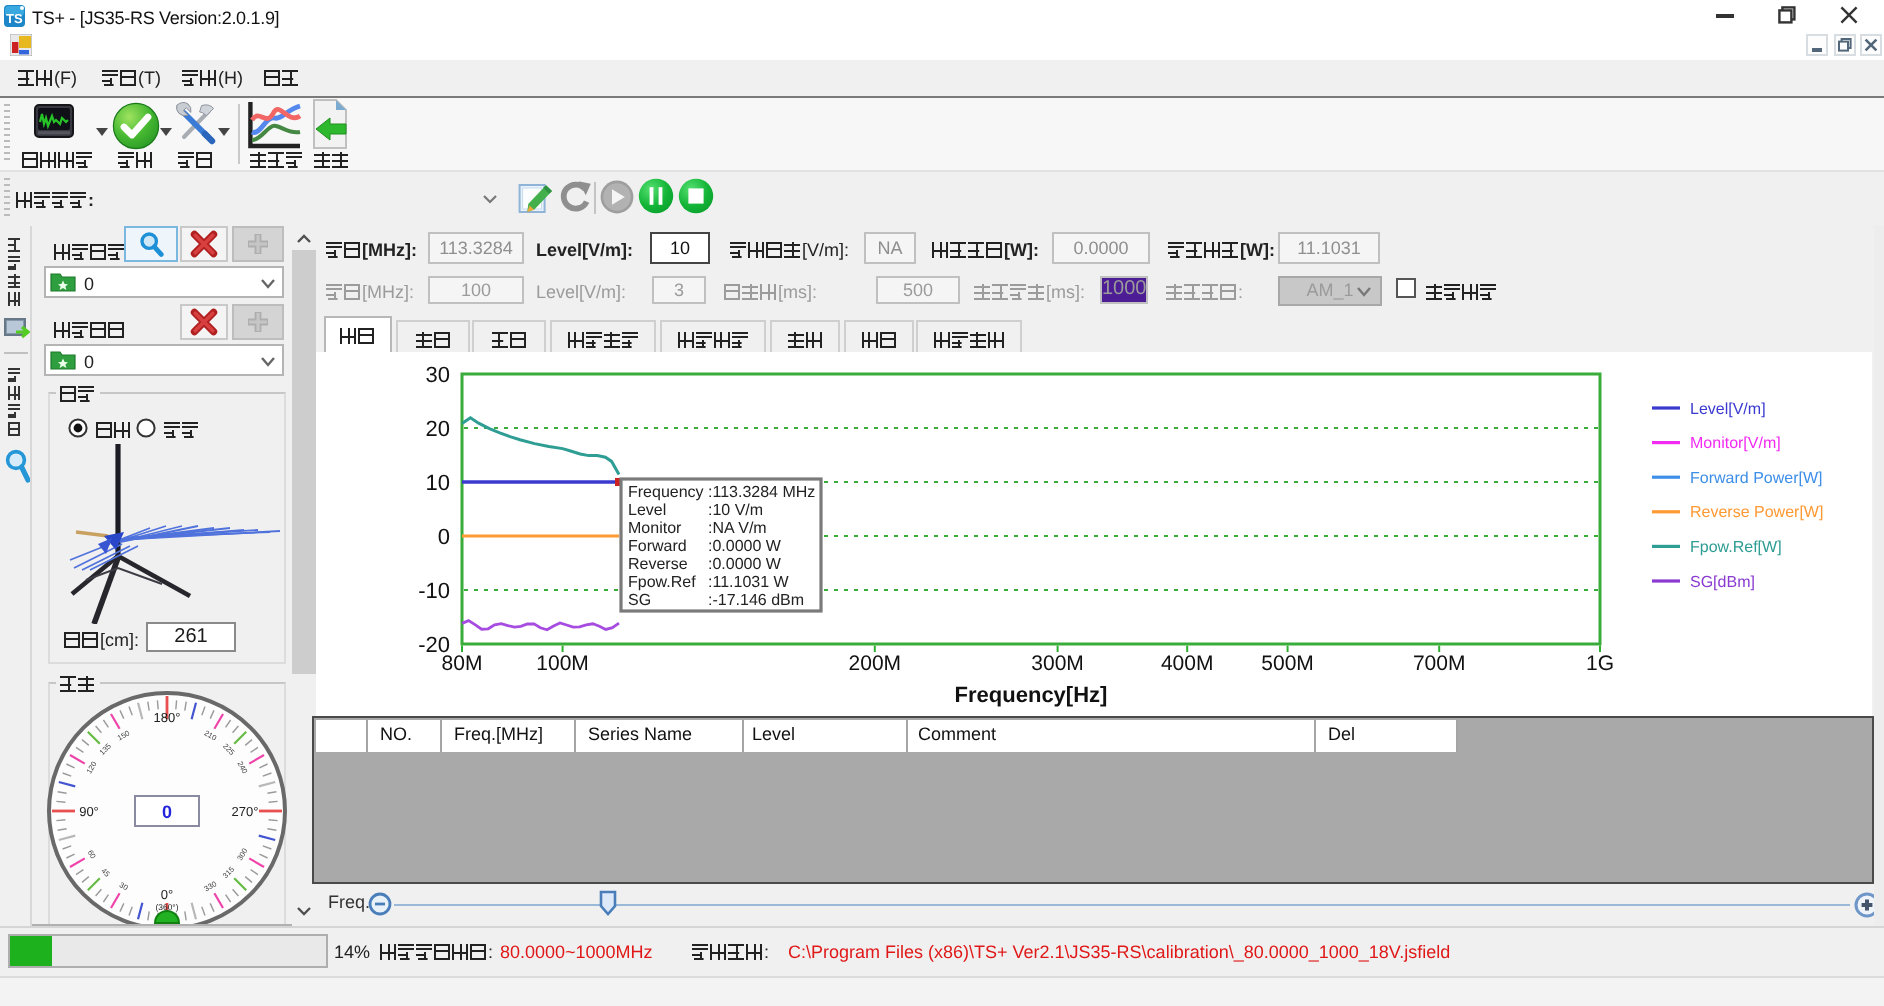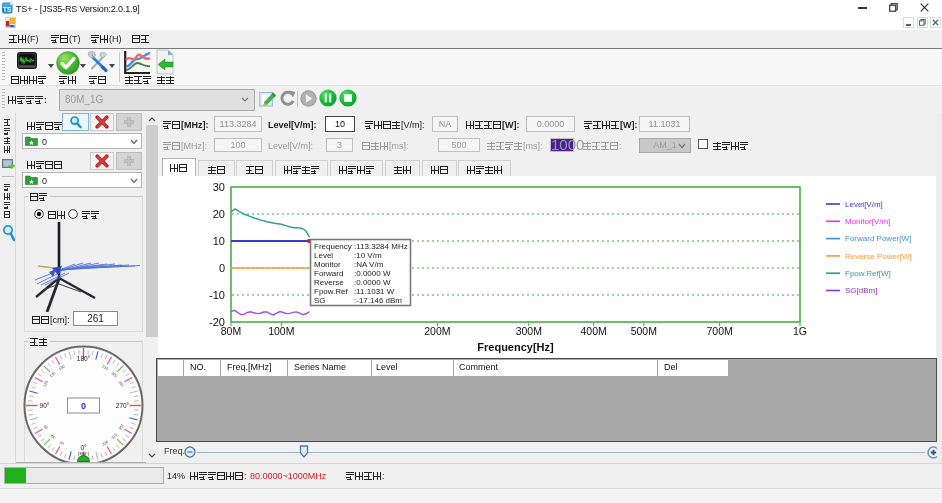--- a/index.html
+++ b/index.html
@@ -100,21 +100,20 @@
 <div class="a" style="left:125px;top:75px;color:#222"><i class="k v1"></i><i class="k v2"></i><i class="k v4"></i></div>
 <svg class="a" style="left:156px;top:49px" width="18" height="26" viewBox="0 0 18 26">
 <path d="M1 1 L12 1 L17 6 L17 25 L1 25 Z" fill="#f2f2f2" stroke="#c0c0c0"></path>
 <path d="M12 1 L17 6 L12 6 Z" fill="#7aaad0"></path>
 <path d="M17 13 L9 13 L9 10 L2 15.5 L9 21 L9 18 L17 18 Z" fill="#2db82d" stroke="#1e8f1e" stroke-width="0.5"></path>
     </svg>
 <div class="a" style="left:157px;top:75px;color:#222"><i class="k v1"></i><i class="k v1"></i></div>
 <div class="a" style="left:0;top:86px;width:942px;height:27px;background:#f0f0f0"></div>
 <div class="a" style="left:2px;top:89px;width:3px;height:20px;background:repeating-linear-gradient(#bbb 0,#bbb 1px,transparent 1px,transparent 3px)"></div>
 <div class="a" style="left:8px;top:95px;color:#222;font-weight:bold"><i class="k v3"></i><i class="k v4"></i><i class="k v4"></i><i class="k v4"></i>:</div>
-<div class="a" style="left:59px;top:89px;width:196px;height:22px;background:#e0e0e0;border:1px solid #ababab;color:#999;font-size:10px;line-height:20px;padding-left:5px">80M_1G</div>
 <svg class="a" style="left:241px;top:97px" width="8" height="6" viewBox="0 0 8 6">
       <path d="M1 1 L4 4 L7 1" stroke="#777" stroke-width="1.1" fill="none"></path>
     </svg>
 <svg class="a" style="left:259px;top:90px" width="18" height="18" viewBox="0 0 18 18">
 <rect x="0.8" y="2.5" width="12.5" height="13.5" fill="#e8f2fb" stroke="#90b4d8"></rect>
 <rect x="2.3" y="4" width="9.5" height="10.5" fill="#fbfdff" stroke="#c8dcee" stroke-width="0.5"></rect>
 <path d="M4.6 16 L8.2 14.8 L17 5.5 L14 2.6 L5.2 11.9 Z" fill="#43b04c"></path>
 <path d="M14 2.6 L17 5.5 L15.6 6.9 L12.6 4 Z" fill="#2f9240"></path>
 <path d="M4.6 16 L8 14.9 L5.8 12.7 Z" fill="#f2a93b"></path>
     </svg>
@@ -369,21 +368,21 @@
 <div class="a" style="left:526px;top:116px;width:49px;height:16px;background:#f5f5f5;border:1px solid #c0c0c0;color:#8f8f8f;font-size:9px;text-align:center;line-height:14px">0.0000</div>
 <div class="a" style="left:584px;top:120px;color:#222;font-weight:bold"><i class="k v4"></i><i class="k v2"></i><i class="k v3"></i><i class="k v2"></i>[W]:</div>
 <div class="a" style="left:639px;top:116px;width:51px;height:16px;background:#f5f5f5;border:1px solid #c0c0c0;color:#8f8f8f;font-size:9px;text-align:center;line-height:14px">11.1031</div>
 <div class="a" style="left:163px;top:141px;color:#9b9b9b"><i class="k v4"></i><i class="k v0"></i>[MHz]:</div>
 <div class="a" style="left:214px;top:138px;width:48px;height:14px;background:#f5f5f5;border:1px solid #c0c0c0;color:#9b9b9b;font-size:9px;text-align:center;line-height:12px">100</div>
 <div class="a" style="left:268px;top:141px;color:#9b9b9b">Level[V/m]:</div>
 <div class="a" style="left:326px;top:138px;width:27px;height:14px;background:#f5f5f5;border:1px solid #c0c0c0;color:#9b9b9b;font-size:9px;text-align:center;line-height:12px">3</div>
 <div class="a" style="left:362px;top:141px;color:#9b9b9b"><i class="k v0"></i><i class="k v1"></i><i class="k v3"></i>[ms]:</div>
 <div class="a" style="left:438px;top:138px;width:42px;height:14px;background:#f5f5f5;border:1px solid #c0c0c0;color:#9b9b9b;font-size:9px;text-align:center;line-height:12px">500</div>
 <div class="a" style="left:487px;top:141px;color:#9b9b9b"><i class="k v1"></i><i class="k v2"></i><i class="k v4"></i><i class="k v1"></i>[ms]:</div>
-<div class="a" style="left:550px;top:138px;width:24px;height:14px;background:#4c1d95;border:1px solid #c0c0c0;color:#9b9b9b;font-size:15px;text-align:center;line-height:12px">1000</div>
+<div class="a" style="left:550px;top:138px;width:24px;height:14px;background:#4c1d95;border:1px solid #c0c0c0;color:#9b9b9b;font-size:10px;text-align:center;line-height:12px">1000</div>
 <div class="a" style="left:583px;top:141px;color:#9b9b9b"><i class="k v1"></i><i class="k v2"></i><i class="k v2"></i><i class="k v0"></i>:</div>
 <div class="a" style="left:639px;top:138px;width:52px;height:15px;background:#c8c8c8;border:1px solid #a8a8a8;color:#9b9b9b;font-size:9px;text-align:center;line-height:13px">AM_1</div>
 <svg class="a" style="left:678px;top:143px" width="8" height="6" viewBox="0 0 8 6">
       <path d="M1 1 L4 4.5 L7 1" stroke="#777" stroke-width="1.2" fill="none"></path>
     </svg>
 <div class="a" style="left:698px;top:139px;width:10px;height:10px;background:#fff;border:1px solid #555"></div>
 <div class="a" style="left:713px;top:141px;color:#222"><i class="k v1"></i><i class="k v4"></i><i class="k v3"></i><i class="k v4"></i></div>
 <div class="a" style="left:162px;background:#fff;border:1px solid #b8b8b8;border-bottom:none;height:18px;top:158px;z-index:3;width:34px;text-align:center;padding-top:4px;color:#222"><i class="k v3"></i><i class="k v0"></i></div>
 <div class="a" style="left:198px;background:#f0f0f0;border:1px solid #cfcfcf;border-bottom:none;height:16px;top:160px;z-index:2;width:37px;text-align:center;padding-top:4px;color:#222"><i class="k v1"></i><i class="k v0"></i></div>
 <div class="a" style="left:236px;background:#f0f0f0;border:1px solid #cfcfcf;border-bottom:none;height:16px;top:160px;z-index:2;width:37px;text-align:center;padding-top:4px;color:#222"><i class="k v2"></i><i class="k v0"></i></div>
@@ -484,13 +483,14 @@
 <path d="M3.8 6.5 L9.2 6.5 M6.5 3.8 L6.5 9.2" stroke="#44546a" stroke-width="2"></path>
     </svg>
 <div class="a" style="left:937px;top:113px;width:5px;height:350px;background:#ededed"></div>
 <div class="a" style="left:0;top:463px;width:942px;height:25px;background:#f0f0f0;border-top:1px solid #d5d5d5"></div>
 <div class="a" style="left:4px;top:467px;width:160px;height:17px;background:#e9e9e9;border:1px solid #aeaeae"></div>
 <div class="a" style="left:5px;top:468px;width:21px;height:15px;background:#1db21d"></div>
 <div class="a" style="left:167px;top:471px;color:#222">14%</div>
 <div class="a" style="left:190px;top:471px;color:#222"><i class="k v3"></i><i class="k v4"></i><i class="k v4"></i><i class="k v0"></i><i class="k v3"></i><i class="k v0"></i>:</div>
 <div class="a" style="left:250px;top:471px;color:#e01818">80.0000~1000MHz</div>
 <div class="a" style="left:346px;top:471px;color:#222"><i class="k v4"></i><i class="k v3"></i><i class="k v2"></i><i class="k v3"></i>:</div>
+<div class="a" style="left:394px;top:471px;color:#e01818">C:\Program Files (x86)\TS+ Ver2.1\JS35-RS\calibration\_80.0000_1000_18V.jsfield</div>
 <div class="a" style="left:0;top:488px;width:942px;height:15px;background:#f3f3f3;border-top:1px solid #dcdcdc"></div>
 </div>
 </body></html>

